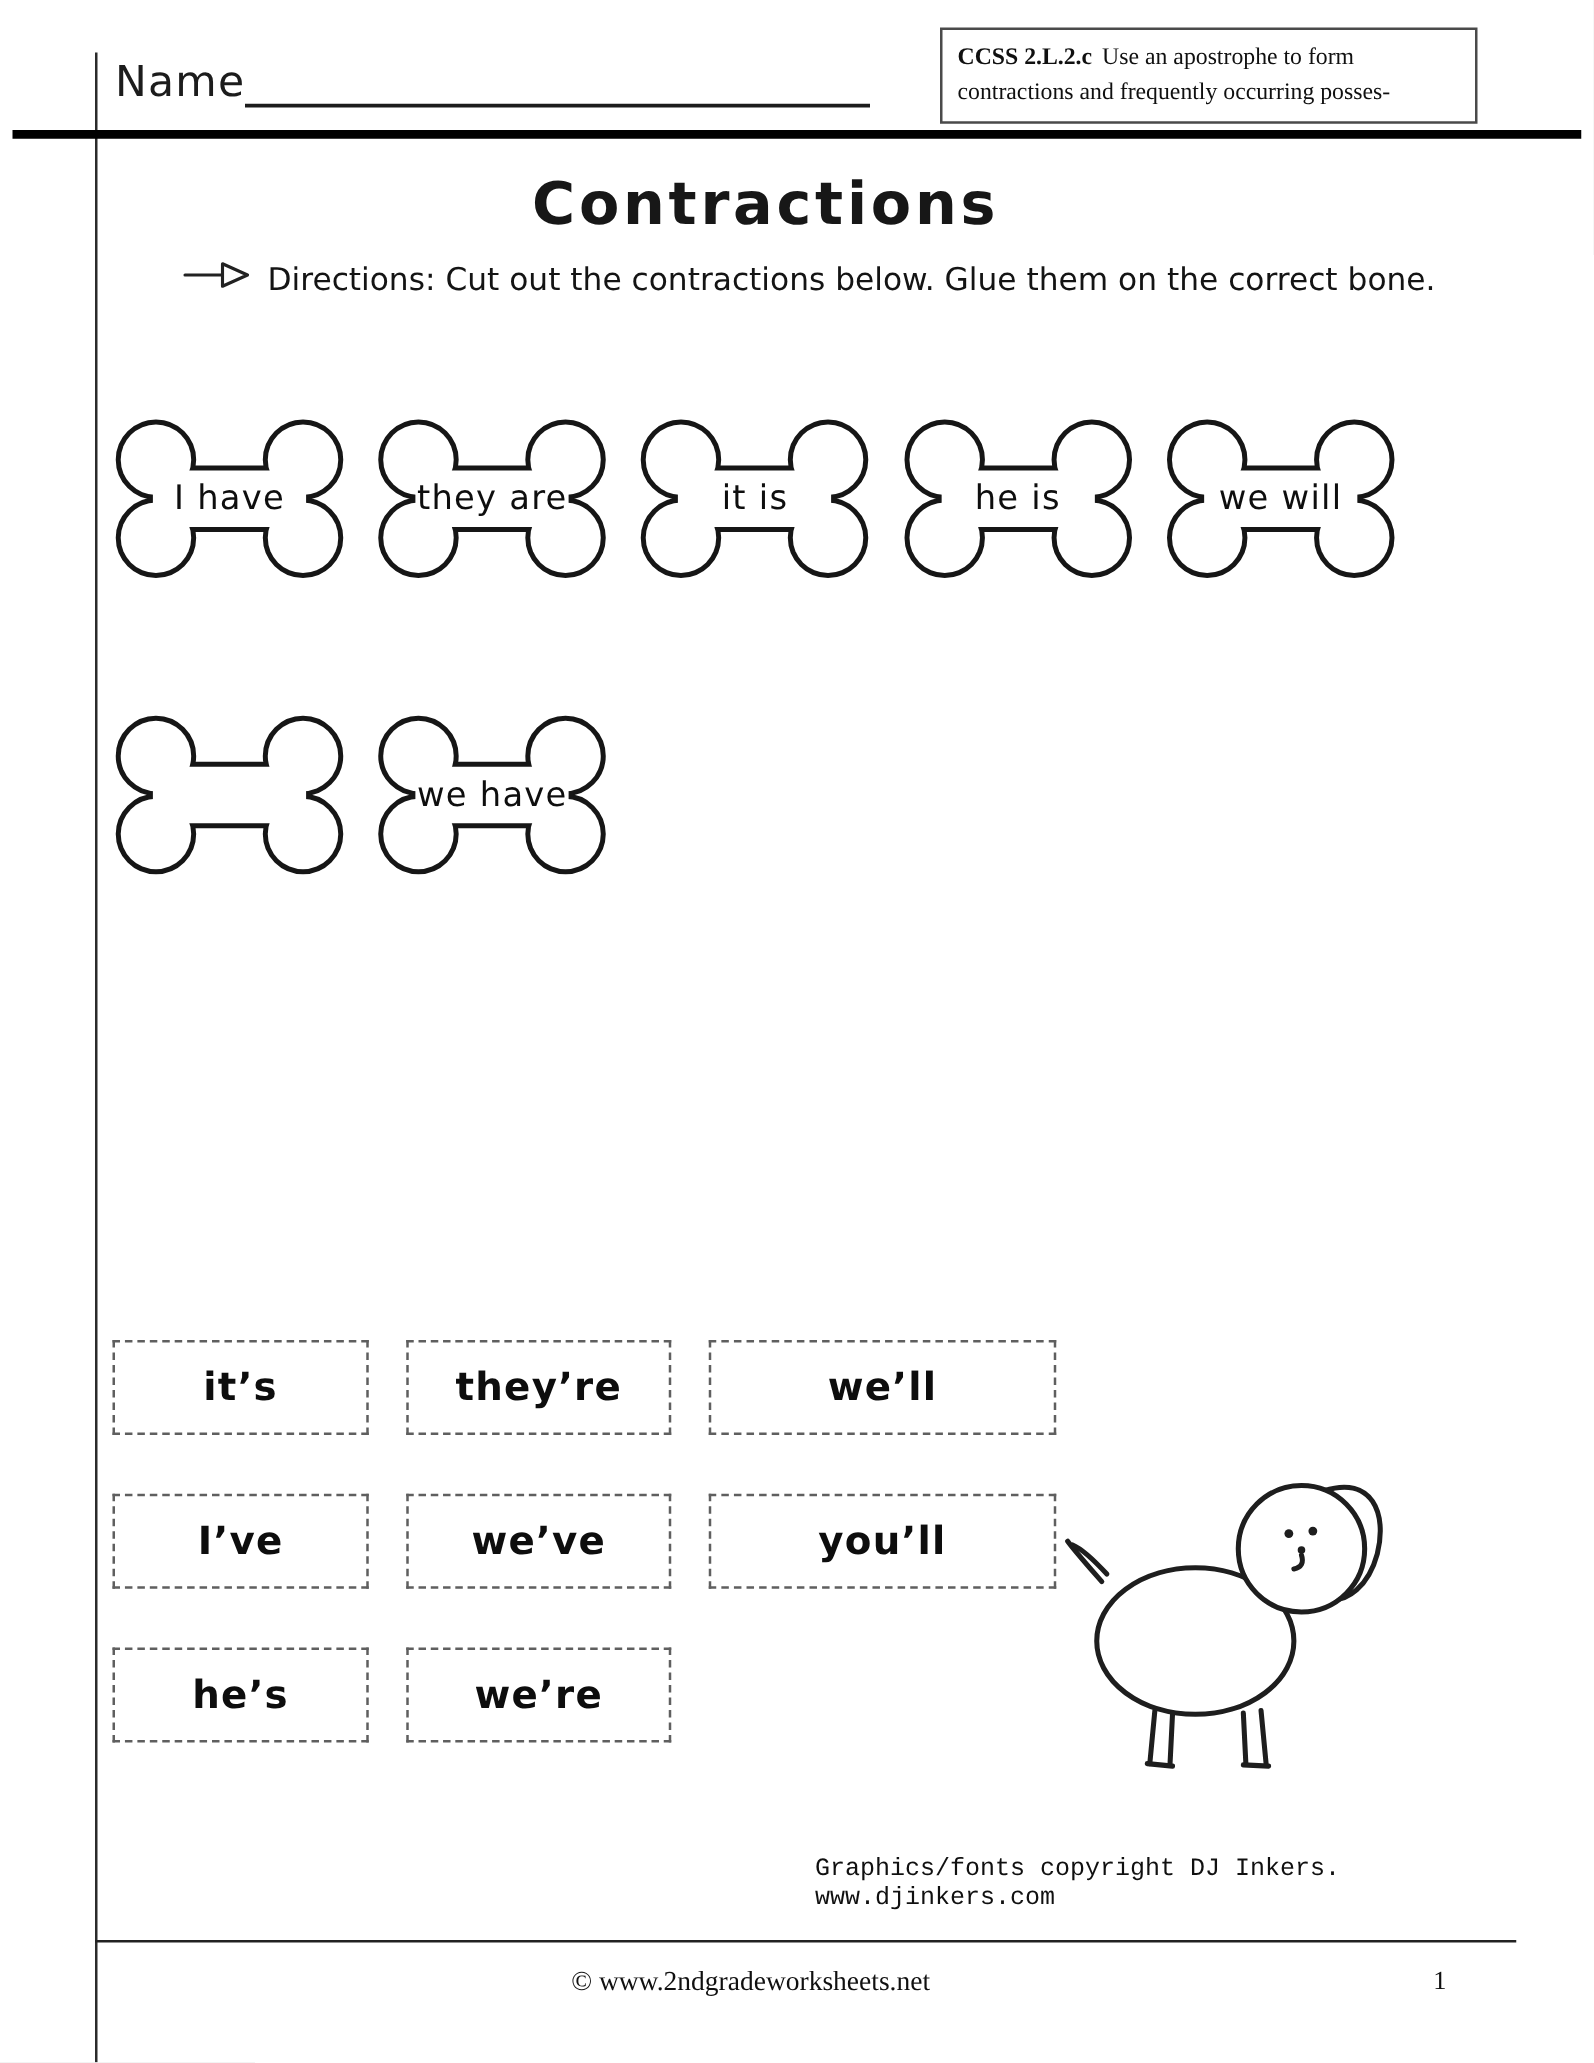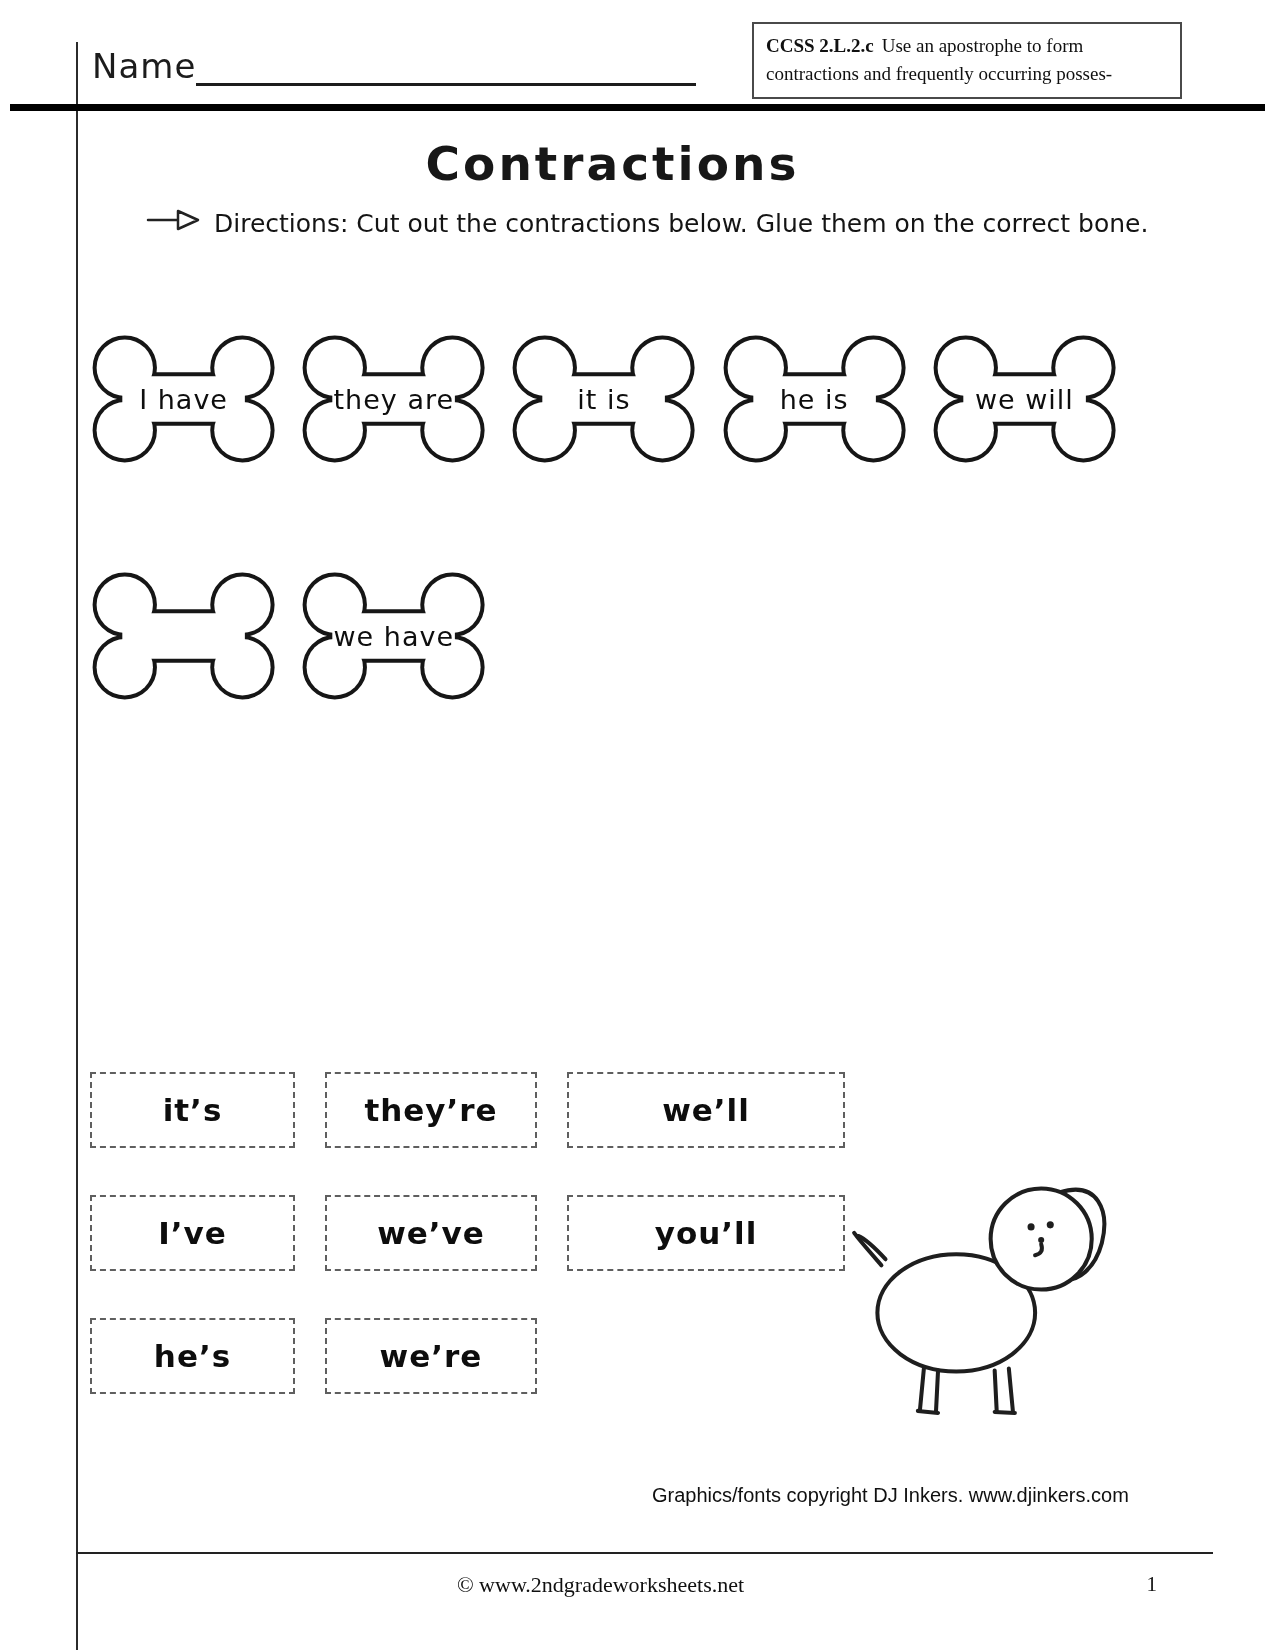--- a/index.html
+++ b/index.html
@@ -25,21 +25,21 @@
   .bones { position:absolute; left:88px; top:290px; width:1032px; display:grid; grid-template-columns:repeat(5,1fr); column-gap:48px; row-gap:40px;gap:19px; }
   .bone-cell { position:relative; height:218px; }
   .bone-cell svg.boneshape { width:100%; height:100%; display:block; }
   .bone-label { position:absolute; left:0; right:0; top:50%; transform:translateY(-50%); text-align:center; font-size:27px; color:#0e0e0e; letter-spacing:1px; }
 
   .answers { position:absolute; left:90px; top:1072px; display:grid; grid-template-columns:205px 212px 278px; column-gap:30px; row-gap:47px; }
   .answer-box { height:76px; border:2px dashed #5f5f5f; background:#fff; display:flex; align-items:center; justify-content:center; font-size:31px; font-weight:bold; color:#0d0d0d; letter-spacing:1px; }
 
   .dog { position:absolute; left:845px; top:1146px; width:268px; height:275px; }
 
-  .credit { position:absolute; left:652px; top:1484px; font-family:Liberation Sans, sans-serif; font-size:20px; color:#101010; }
+  .credit { position:absolute; left:652px; top:1484px; font-family:Liberation Mono, monospace; font-size:20px; color:#101010; }
 
   .rule-bottom { position:absolute; left:76px; right:62px; top:1552px; height:2px; background:#222; }
   .footer-site { position:absolute; left:16px; right:90px; top:1572px; text-align:center; font-family:"Liberation Serif", serif; font-size:22px; color:#101010; }
   .page-num { position:absolute; right:118px; top:1572px; font-family:"Liberation Serif", serif; font-size:21px; color:#101010; }
 
   .defs-hidden { position:absolute; width:0; height:0; overflow:hidden; }
 </style>
 </head>
 <body>
 

